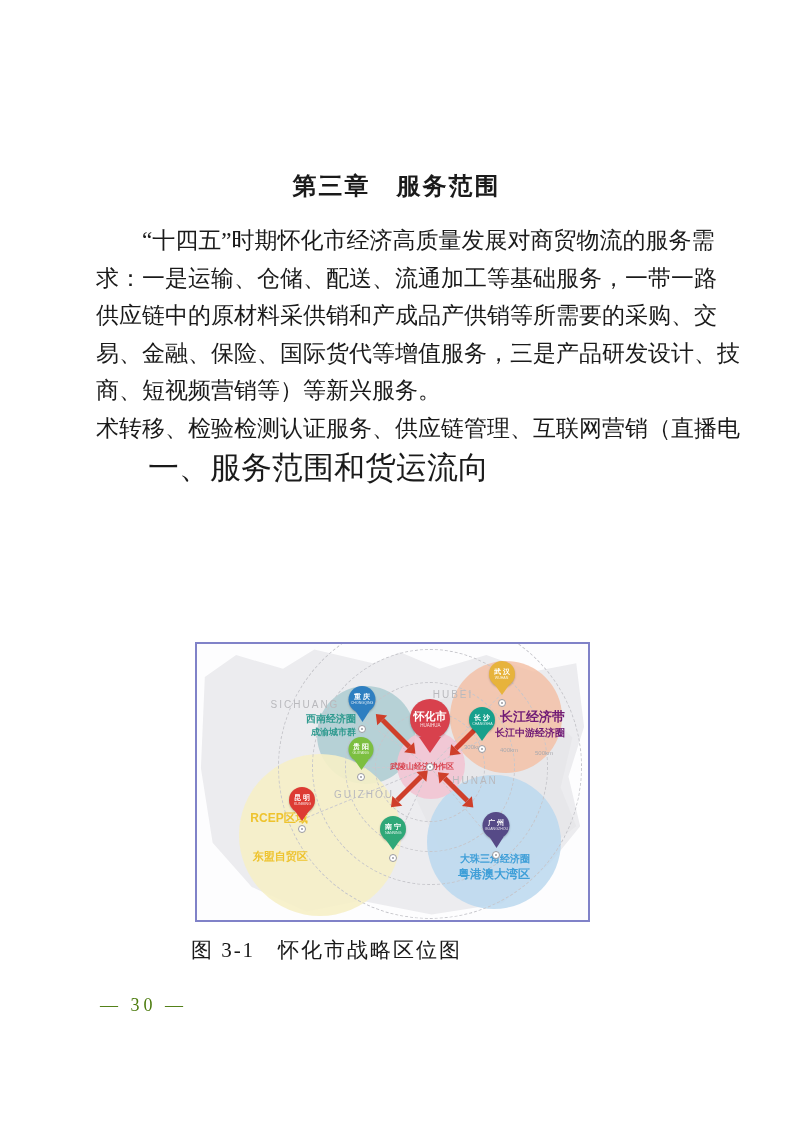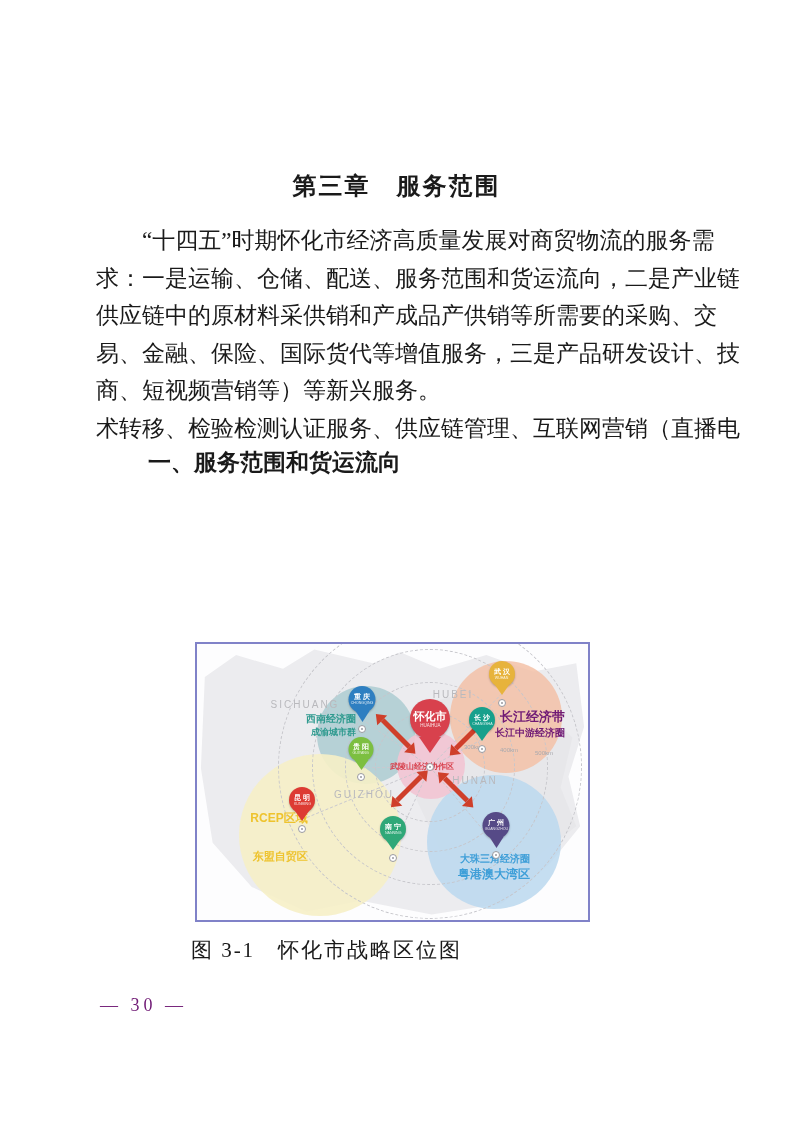--- a/index.html
+++ b/index.html
@@ -7,25 +7,25 @@
         font-family:"Liberation Serif","DejaVu Serif",serif;color:#1a1a1a;}
   .chapter-title{position:absolute;top:170px;left:0;width:793px;margin:0;text-align:center;
         font-family:"Liberation Sans","DejaVu Sans",sans-serif;font-size:24px;font-weight:bold;letter-spacing:2px;}
   .para{position:absolute;left:96px;width:604px;font-size:23px;}
   .p1{top:222px;}
   .p2{top:521px;}
   .tline{height:37.6px;line-height:37.6px;text-align:justify;text-align-last:justify;white-space:nowrap;}
   .tline.first{text-indent:2em;}
   .tline.plast{text-align-last:left;white-space:normal;}
   .section-heading{position:absolute;top:447px;left:96px;width:604px;margin:0;
-        font-family:"Liberation Sans","DejaVu Sans",sans-serif;font-size:23px;font-weight:bold;padding-left:52px;box-sizing:border-box;}
+        font-family:"Liberation Sans","DejaVu Sans",sans-serif;font-size:31px;font-weight:normal;padding-left:52px;box-sizing:border-box;}
   .subsection-heading{position:absolute;top:484px;left:96px;width:604px;margin:0;
         font-size:22px;font-weight:normal;padding-left:49px;box-sizing:border-box;letter-spacing:3px;}
   .figure-caption{position:absolute;top:936px;left:0;width:653px;text-align:center;font-size:21px;letter-spacing:2px;}
-  .page-footer{position:absolute;top:995px;left:100px;font-size:18px;color:#701a75;letter-spacing:4px;}
+  .page-footer{position:absolute;top:995px;left:100px;font-size:18px;color:#4d7c0f;letter-spacing:4px;}
 
   
   .map-frame{position:absolute;top:642px;left:195px;width:391px;height:276px;border:2px solid #8082c8;
         background:#fdfdfe;overflow:hidden;font-family:"Liberation Sans","DejaVu Sans",sans-serif;}
   .land{position:absolute;inset:0;}
   .land1{background:#ececef;clip-path:polygon(2% 12%,10% 4%,22% 9%,30% 2%,45% 7%,52% 3%,62% 9%,74% 4%,86% 10%,97% 7%,99% 30%,95% 48%,98% 66%,90% 80%,78% 94%,60% 98%,42% 93%,28% 97%,14% 88%,4% 72%,1% 45%);}
   .land2{background:#e7e7ea;clip-path:polygon(58% 22%,72% 16%,88% 22%,96% 34%,93% 52%,97% 66%,86% 78%,72% 84%,62% 74%,56% 56%,60% 38%);}
   .region-circle{position:absolute;border-radius:50%;z-index:1;}
   .map-svg{position:absolute;left:0;top:0;z-index:2;}
   .dashed-circle{position:absolute;border:1px dashed #c6c6cb;border-radius:50%;z-index:3;box-sizing:border-box;}
@@ -45,21 +45,21 @@
   .dotmark::after{content:'';position:absolute;left:50%;top:50%;width:2px;height:2px;background:#9a9aa0;border-radius:50%;transform:translate(-50%,-50%);}
 </style>
 </head>
 <body>
 
 <div class="page">
   <h1 class="chapter-title">第三章　服务范围</h1>
 
   <div class="para p1">
       <div class="tline first">“十四五”时期怀化市经济高质量发展对商贸物流的服务需</div>
-      <div class="tline">求：一是运输、仓储、配送、服务范围和货运流向，二是产业链</div>
+      <div class="tline">求：一是运输、仓储、配送、流通加工等基础服务，一带一路</div>
       <div class="tline">供应链中的原材料采供销和产成品产供销等所需要的采购、交</div>
       <div class="tline">易、金融、保险、国际货代等增值服务，三是产品研发设计、技</div>
       <div class="tline plast">商、短视频营销等）等新兴服务。</div>
       <div class="tline">术转移、检验检测认证服务、供应链管理、互联网营销（直播电</div>
     </div>
 
   <h2 class="section-heading">一、服务范围和货运流向</h2>
 
 
   <div class="map-frame" id="map">

